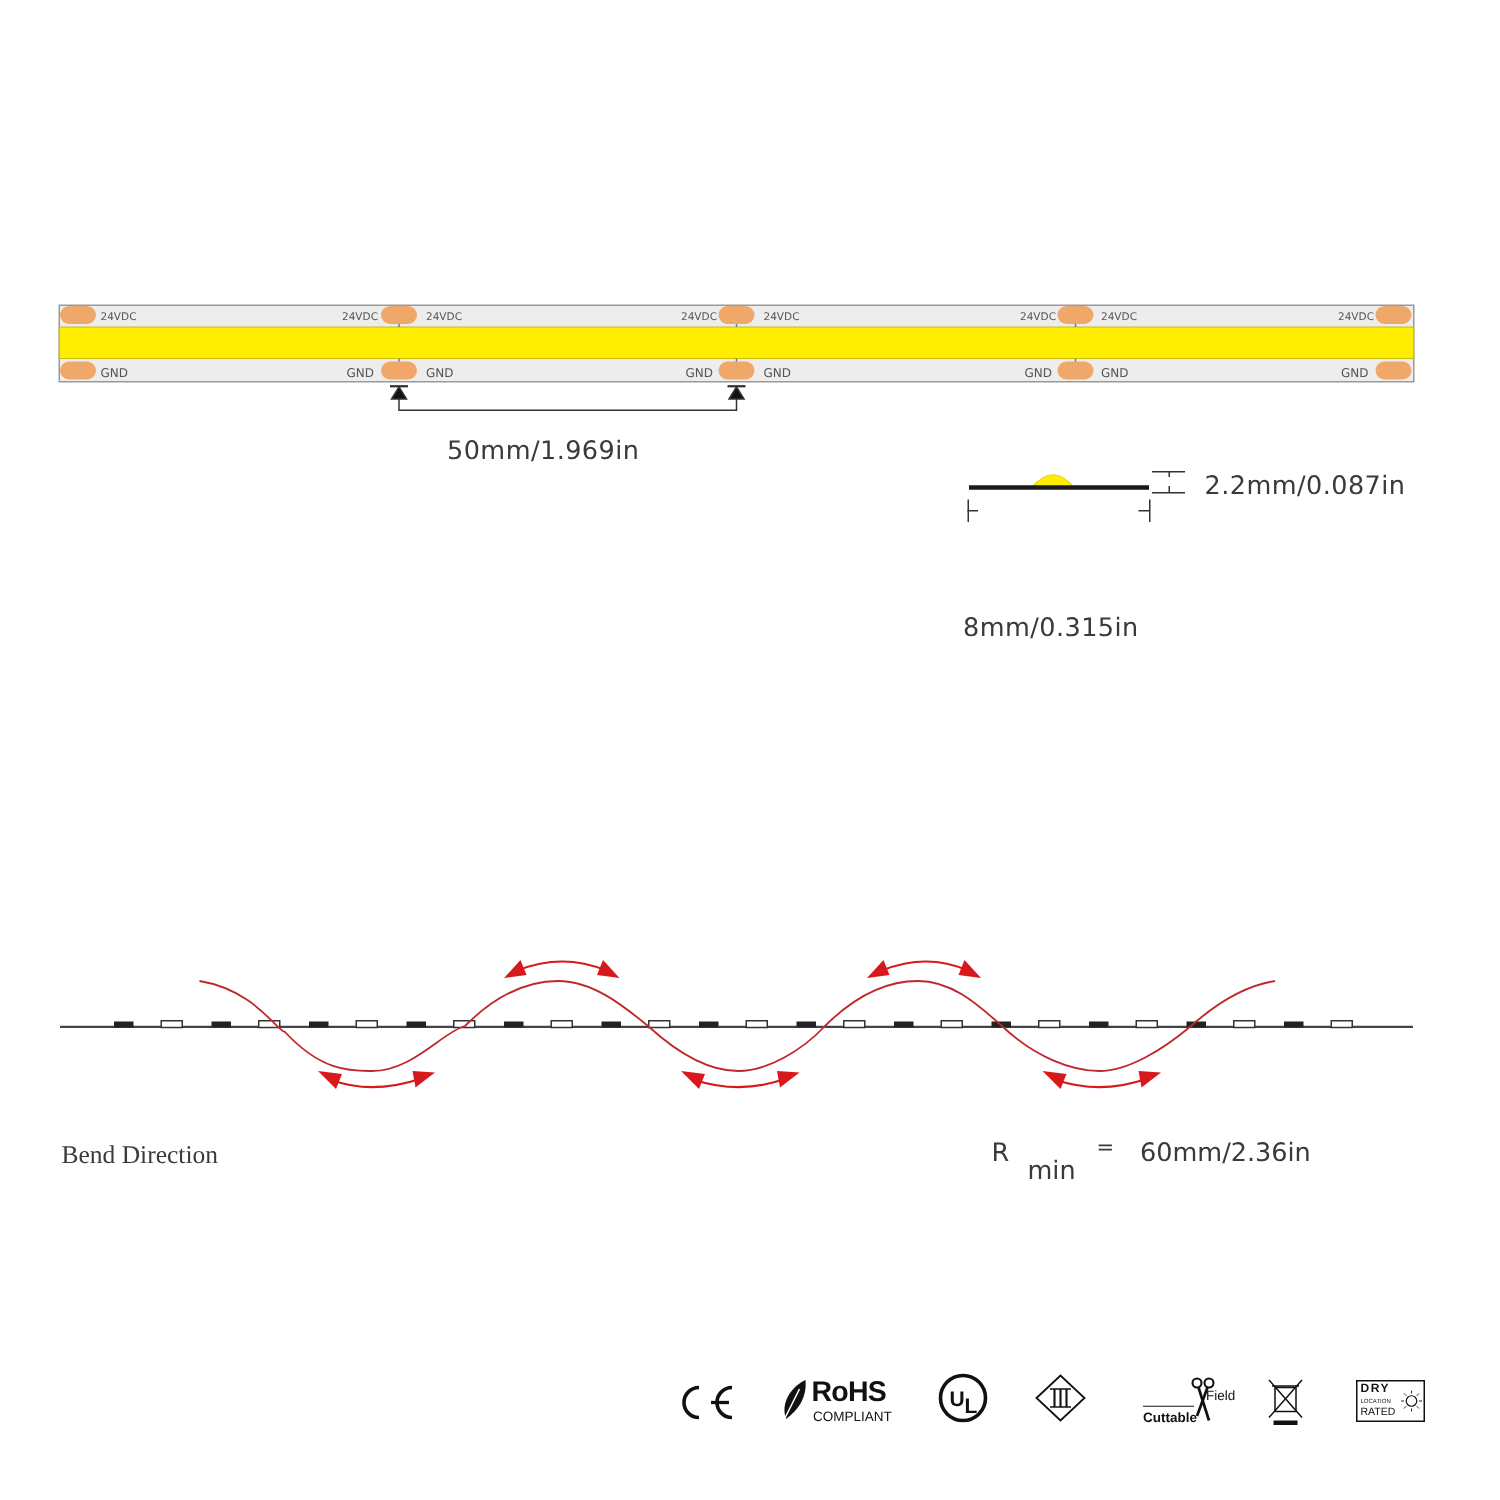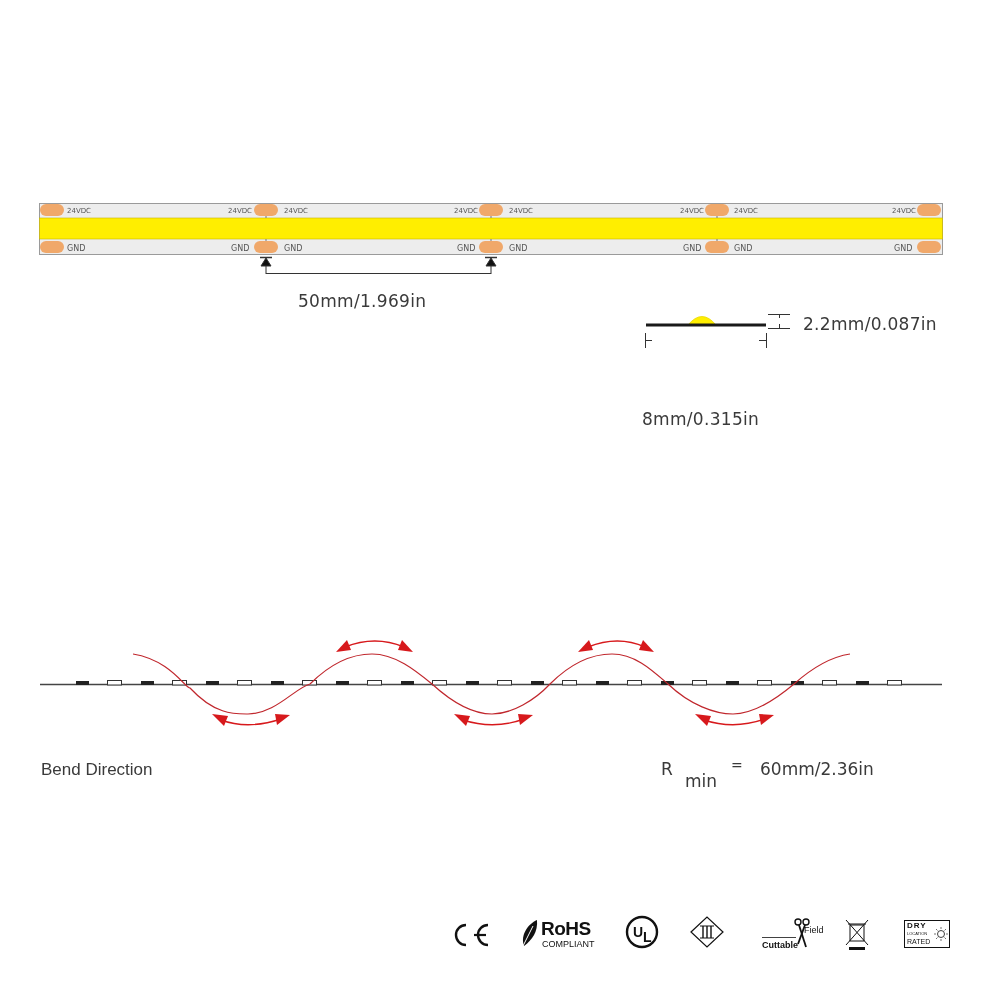--- a/index.html
+++ b/index.html
@@ -1,21 +1,21 @@
 <!DOCTYPE html>
 <html><head>
 <meta charset="utf-8">
 <style>
   html, body { margin:0; padding:0; background:#ffffff; }
   body { width:1000px; height:1000px; position:relative; overflow:hidden;
          font-family:"DejaVu Sans","Liberation Sans",sans-serif; color:#333; }
   .abs { position:absolute; }
   svg { position:absolute; left:0; top:0; }
   .dimtext { position:absolute; font-family:"DejaVu Sans", sans-serif; color:#3a3a3a; font-size:17px; letter-spacing:0.3px; white-space:nowrap; }
-  .bend-title { position:absolute; left:41px; top:760px; font-size:17px; color:#3a3a3a; font-family:Liberation Sans, sans-serif; }
+  .bend-title { position:absolute; left:41px; top:760px; font-size:17px; color:#3a3a3a; font-family:Liberation Serif, serif; }
   .rmin { position:absolute; left:661px; top:759px; font-size:17px; color:#3a3a3a; font-family:"DejaVu Sans", sans-serif; white-space:nowrap; }
   .rmin .r { position:absolute; left:0; top:0; }
   .rmin .sub { position:absolute; left:24px; top:12px; font-size:17px;text-align:right; }
   .rmin .eq { position:absolute; left:70px; top:-2px; font-size:14px; }
   .rmin .val { position:absolute; left:99px; top:0; }
 </style>
 </head>
 <body>
 
 <div class="abs" style="left:0;top:0;width:944px;height:320px;">

